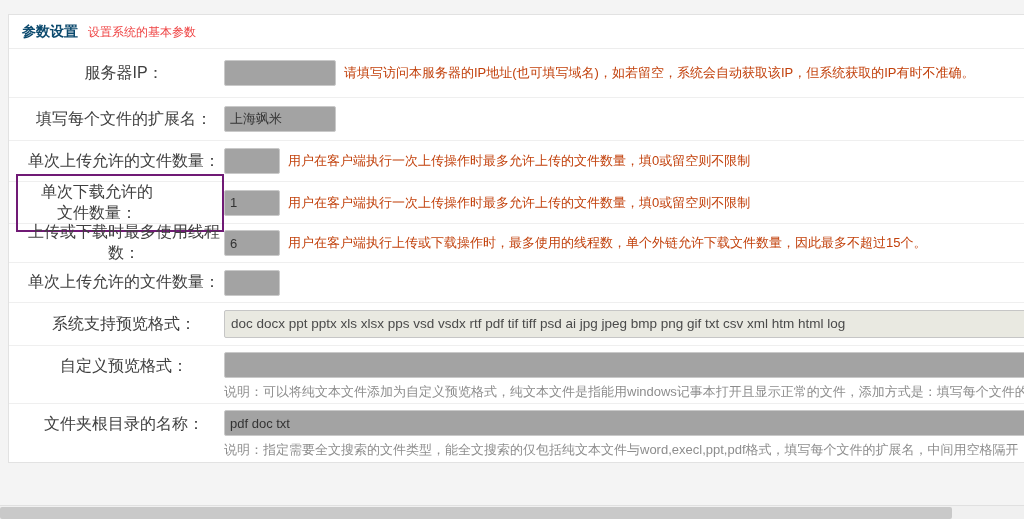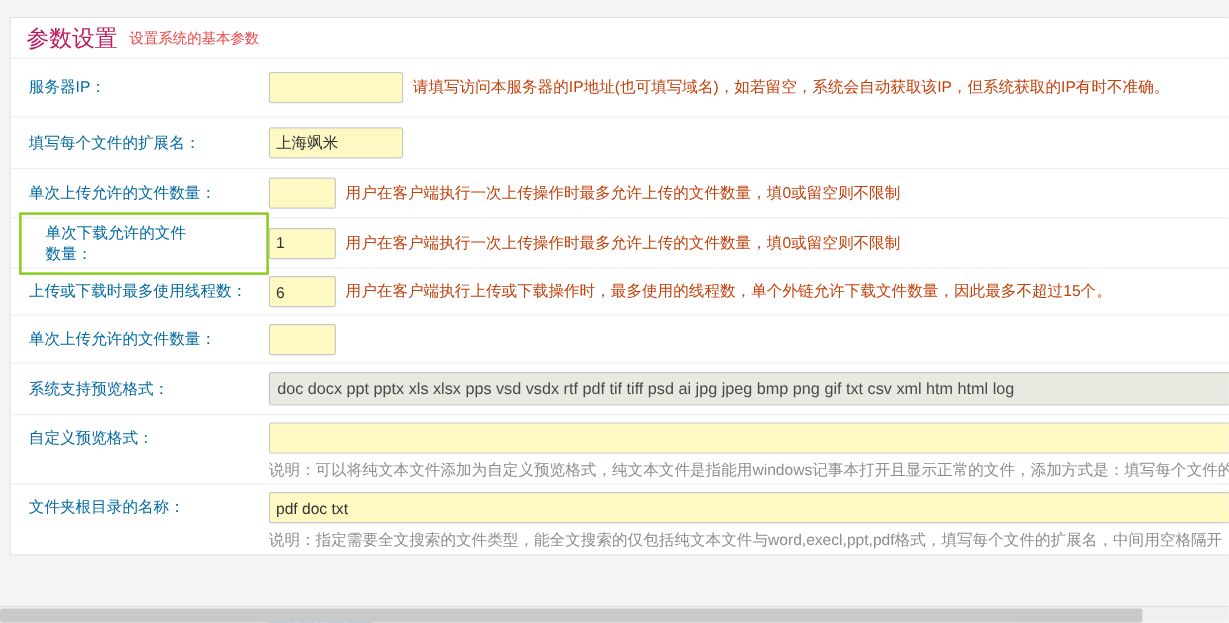--- a/index.html
+++ b/index.html
@@ -18,54 +18,55 @@
     background:#ffffff;
     border:1px solid #e2e2e2;
   }
   .panel-header {
     height:34px;
     display:flex;
     align-items:center;
     padding-left:13px;
     border-bottom:1px solid #ededed;
   }
-  .title { font-size:19px; font-weight:normal; color:#be185d; }
+  .title { font-size:14px; font-weight:bold; color:#0c4a6e; }
   .subtitle { font-size:12px; color:#ef4444; margin-left:10px; padding-top:2px; }
 
   .row {
     display:flex;
     align-items:center;
     border-bottom:1px solid #efefef;
     padding-left:6px;
   }
   .row:last-of-type { border-bottom:none; }
   .row.top { align-items:flex-start; }
   .label-cell {
     width:209px;
     flex:0 0 209px;
-    color:#0369a1;
-    font-size:13px;
+    color:#404040;
+    font-size:16px;
     padding-left:9px;
+    text-align:center;
   }
   .row.top .label-cell { padding-top:10px; }
   .red-box {
     display:inline-block;
-    border:2px solid #84cc16;
+    border:2px solid #701a75;
     padding:6px 66px 6px 20px;
     margin:-8px 0 -8px -8px;
   }
   .input {
     height:26px;
     border:1px solid #c9c9c9;
     border-radius:2px;
     padding:2px 5px;
     font-size:13px;
     color:#333;
     font-family:"Liberation Sans","DejaVu Sans",sans-serif;
-    background:#fef9c3;
+    background:#a3a3a3;
     outline:none;
   }
   .input.md { width:112px; }
   .input.sm { width:56px; }
   .input.full { width:100%; }
   .hint {
     margin-left:8px;
     color:#c2410c;
     font-size:13px;
     white-space:nowrap;

